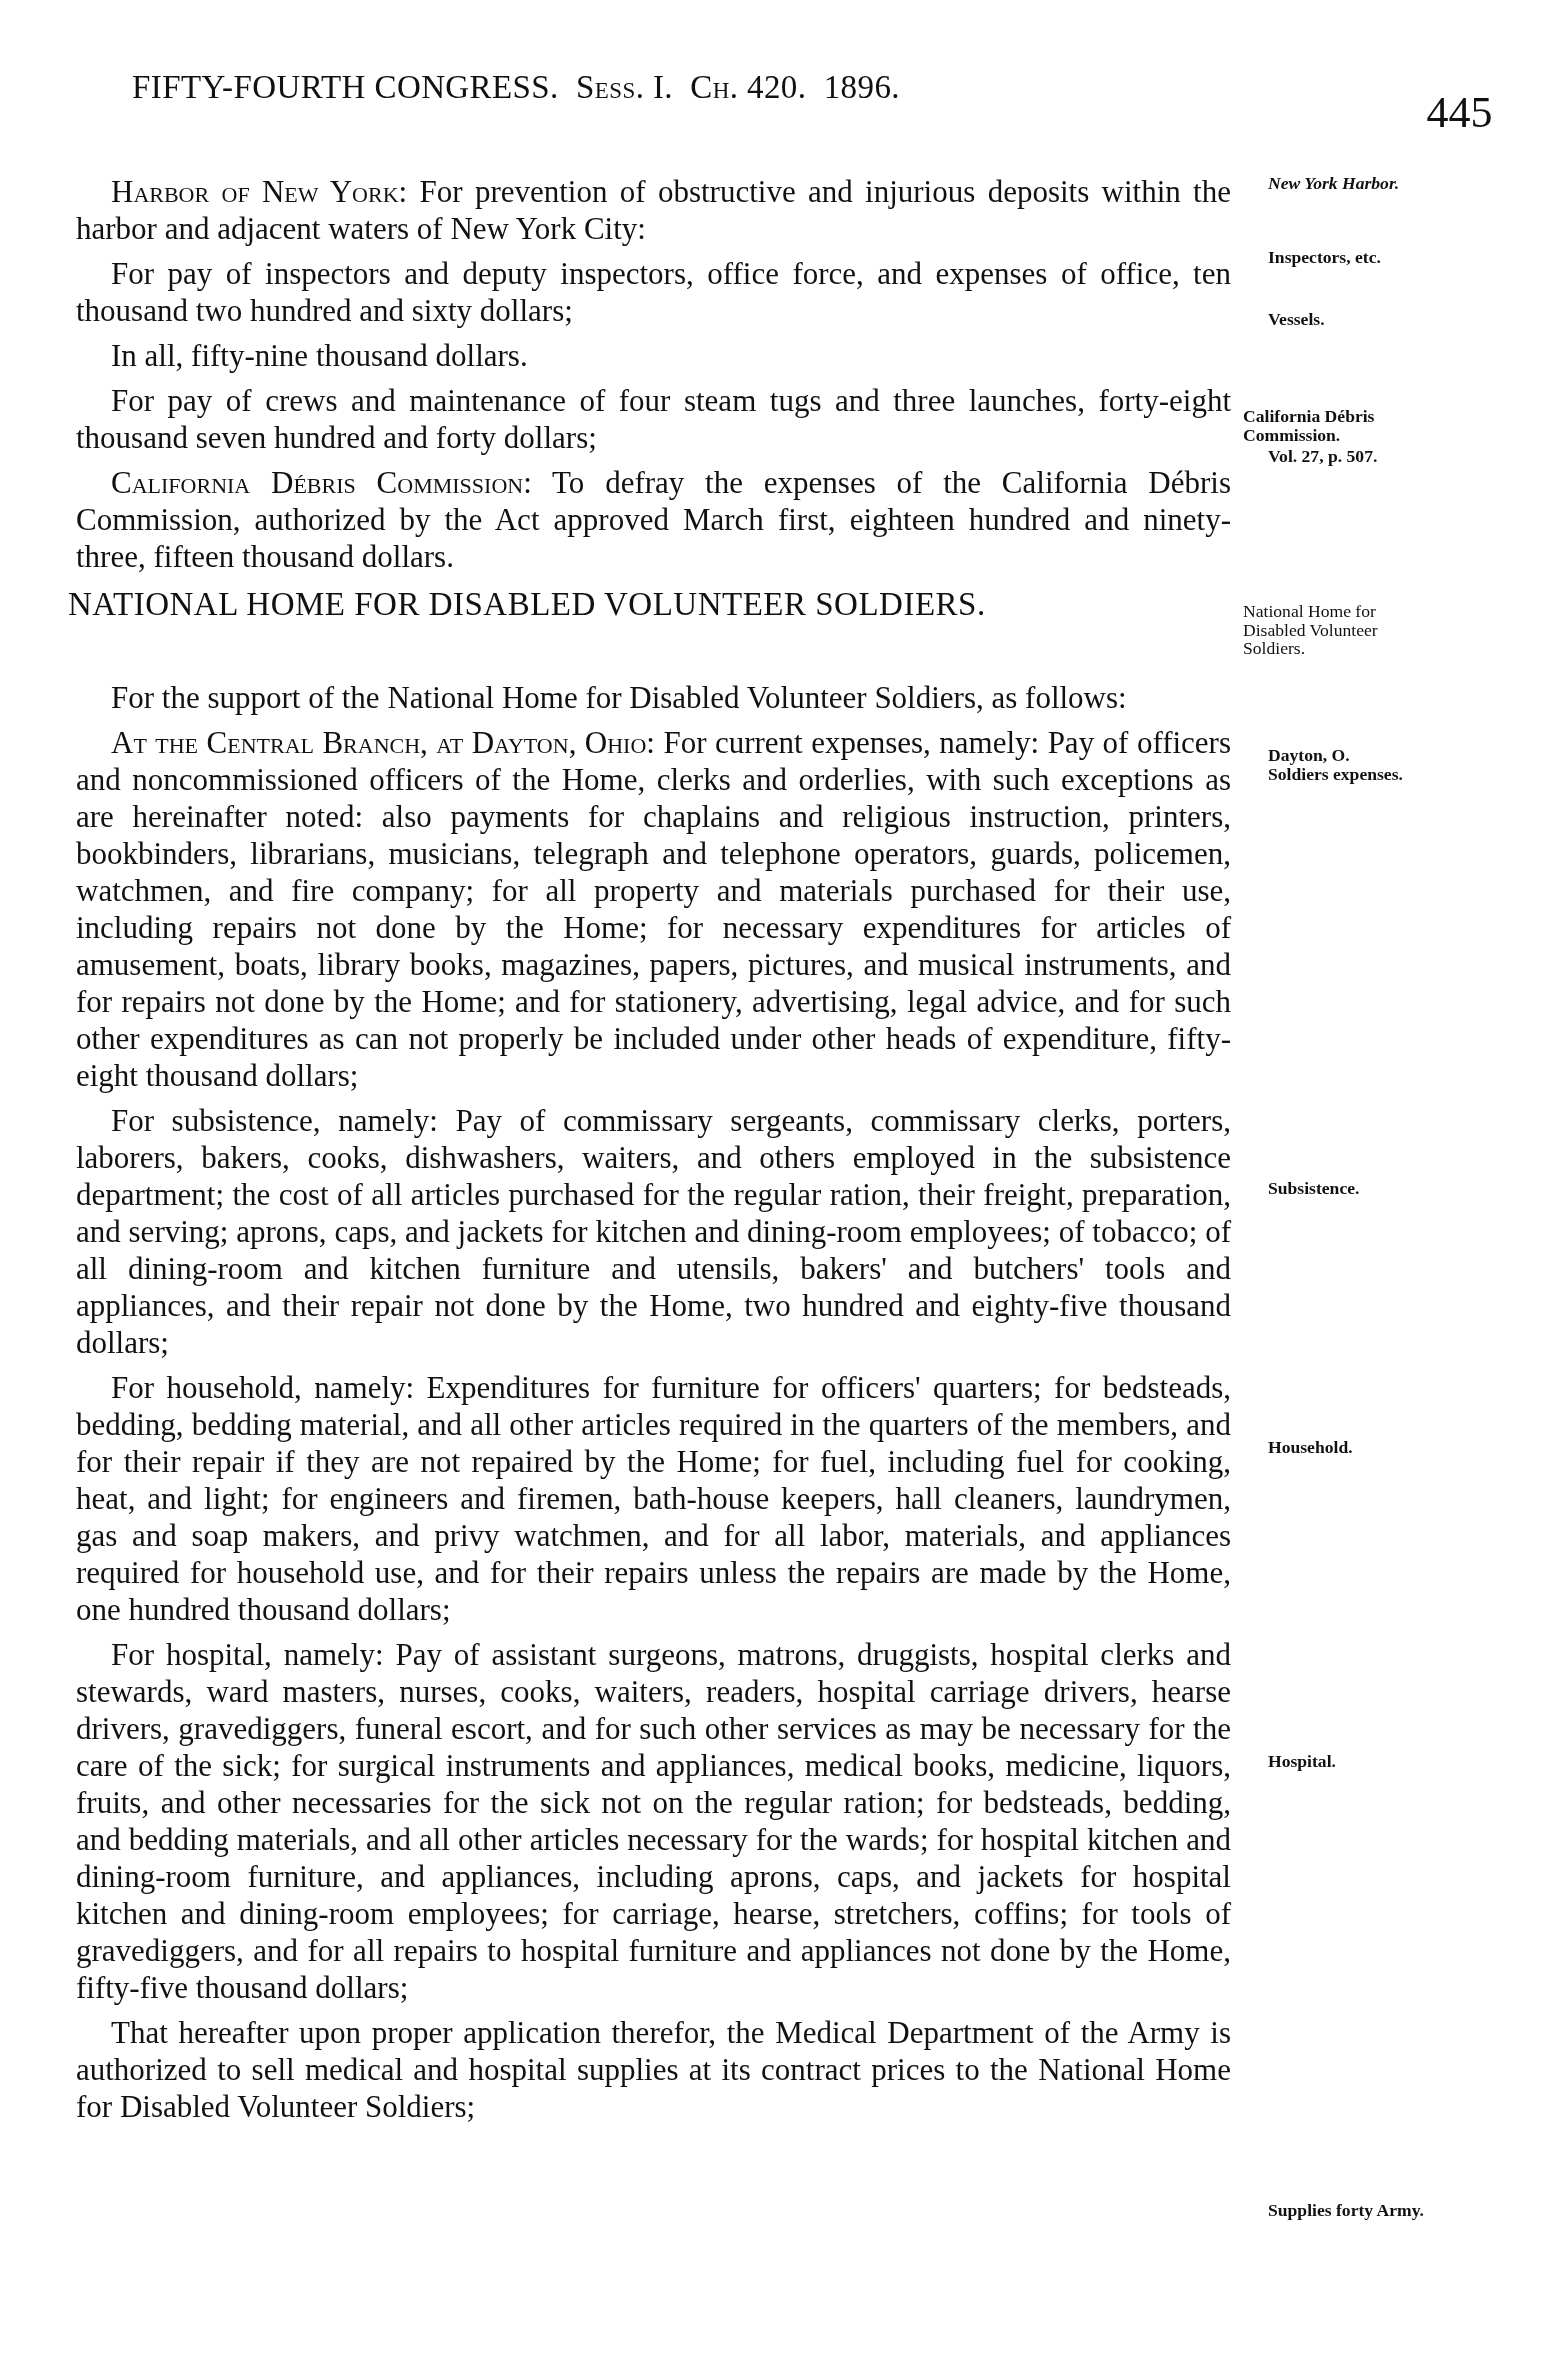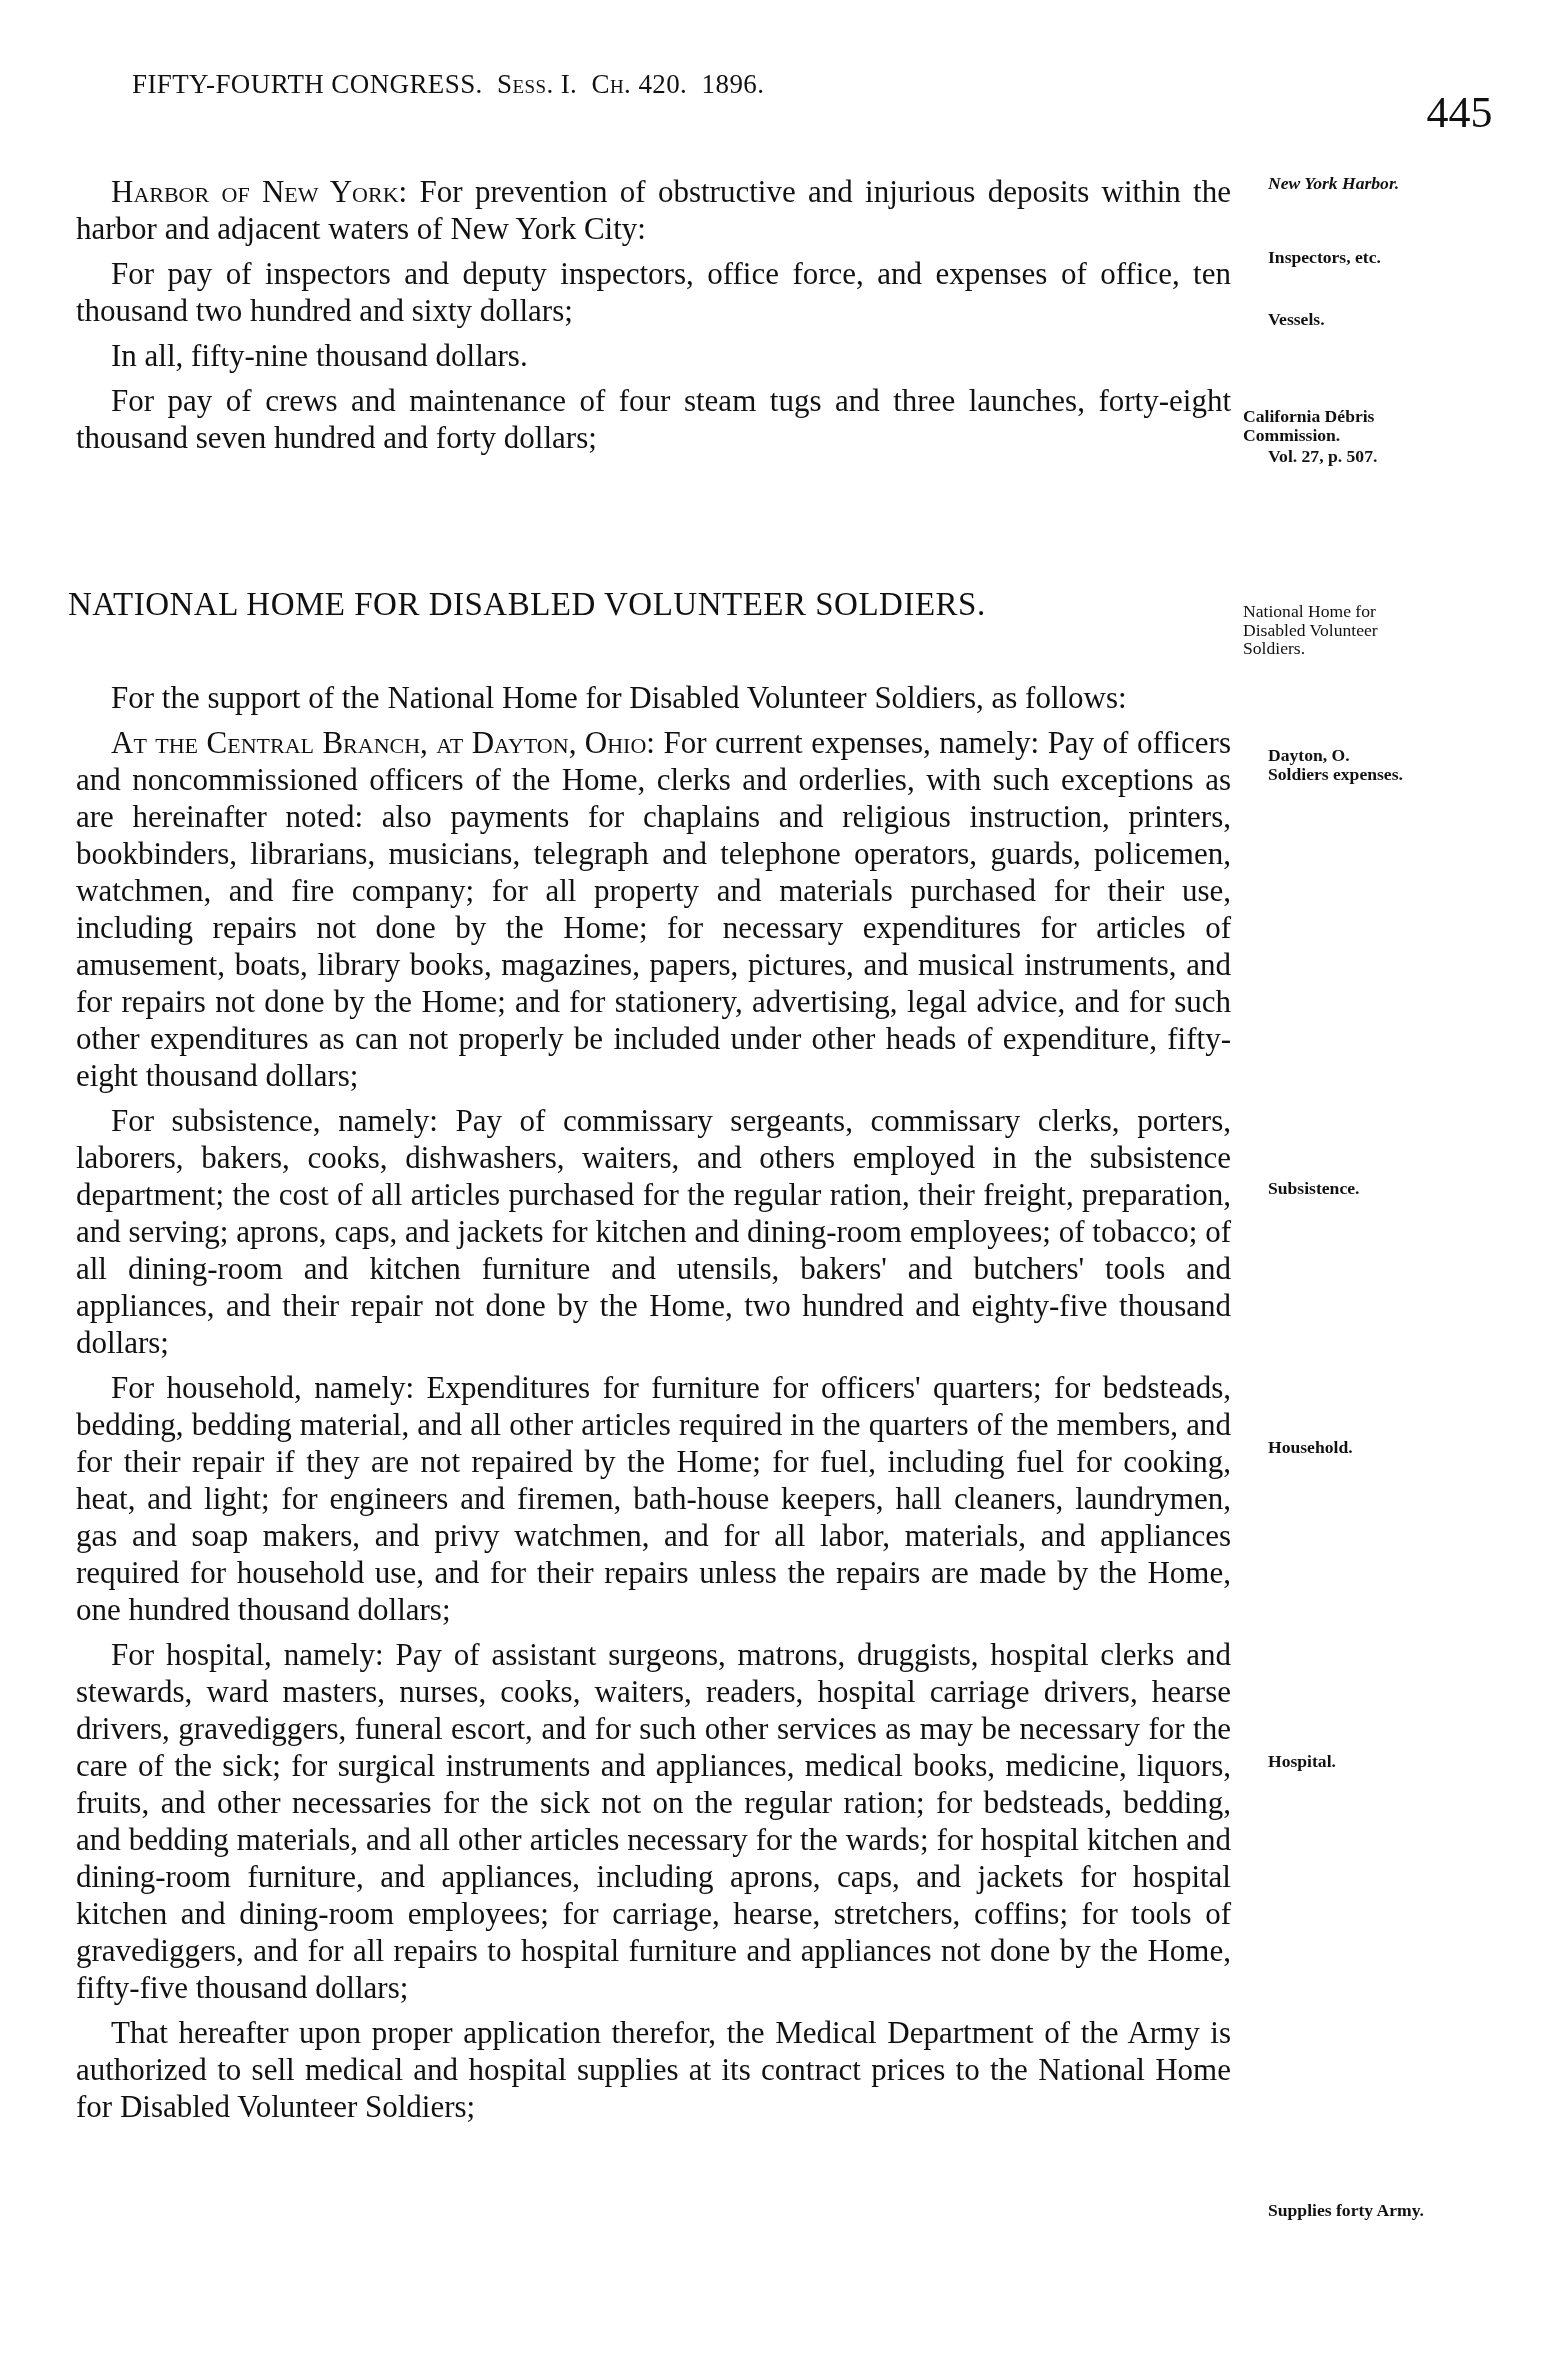--- a/index.html
+++ b/index.html
@@ -1,21 +1,21 @@
 <!DOCTYPE html>
 <html style="font-size:14px"><head>
 <meta charset="utf-8">
 <style>
   html, body { margin: 0; padding: 0; background: #ffffff; }
   body {
     width: 1545px; height: 2377px; position: relative; overflow: hidden;
     font-family: "Liberation Serif", "DejaVu Serif", serif; color: #111;
   }
   .header { position: absolute; top: 69px; left: 132px; width: 1356px; height: 53px; }
-  .header .running { position: absolute; left: 0; top: 0; font-size: 27px; letter-spacing: 0.4px; }
+  .header .running { position: absolute; left: 0; top: 0; font-size: 33px; letter-spacing: 0.4px; }
   .header .page-num { position: absolute; right: -4.4px; top: -1.8px; font-size: 44px; font-weight: normal; margin-top: 20px; }
   .sc { font-variant: small-caps; }
   .col { position: absolute; left: 68px; width: 1171px; font-size: 31px; line-height: 37px; text-align: justify; }
   .col p { margin: 8px; text-indent: 35px; }
   .margin-note { position: absolute; left: 1268px; font-size: 17.6px; font-weight: bold; line-height: 18.5px; width: 264px; white-space: pre-line; }
   .title { position: absolute; left: 68px; top: 586px; font-size: 33px; letter-spacing: 0.5px; white-space: nowrap; }
 </style>
 </head>
 <body>
 
@@ -27,20 +27,21 @@
     <span>1896.</span>
   </div>
   <div class="page-num">445</div>
 </div>
 
 <div class="col" style="top:165px;">
   <p><span class="sc">Harbor of New York:</span><span> For prevention of obstructive and injurious deposits within the harbor and adjacent waters of New York City:</span></p>
   <p>For pay of inspectors and deputy inspectors, office force, and expenses of office, ten thousand two hundred and sixty dollars;</p>
   <p>In all, fifty-nine thousand dollars.</p>
   <p>For pay of crews and maintenance of four steam tugs and three launches, forty-eight thousand seven hundred and forty dollars;</p>
+  <p><span class="sc">California Débris Commission:</span><span> To defray the expenses of the California Débris Commission, authorized by the Act approved March first, eighteen hundred and ninety-three, fifteen thousand dollars.</span></p>
 </div>
 
 <div class="title">NATIONAL HOME FOR DISABLED VOLUNTEER SOLDIERS.</div>
 
 <div class="col" style="top:671px;">
   <p>For the support of the National Home for Disabled Volunteer Soldiers, as follows:</p>
   <p><span class="sc">At the Central Branch, at Dayton, Ohio:</span><span> For current expenses, namely: Pay of officers and noncommissioned officers of the Home, clerks and orderlies, with such exceptions as are hereinafter noted: also payments for chaplains and religious instruction, printers, bookbinders, librarians, musicians, telegraph and telephone operators, guards, policemen, watchmen, and fire company; for all property and materials purchased for their use, including repairs not done by the Home; for necessary expenditures for articles of amusement, boats, library books, magazines, papers, pictures, and musical instruments, and for repairs not done by the Home; and for stationery, advertising, legal advice, and for such other expenditures as can not properly be included under other heads of expenditure, fifty-eight thousand dollars;</span></p>
   <p>For subsistence, namely: Pay of commissary sergeants, commissary clerks, porters, laborers, bakers, cooks, dishwashers, waiters, and others employed in the subsistence department; the cost of all articles purchased for the regular ration, their freight, preparation, and serving; aprons, caps, and jackets for kitchen and dining-room employees; of tobacco; of all dining-room and kitchen furniture and utensils, bakers' and butchers' tools and appliances, and their repair not done by the Home, two hundred and eighty-five thousand dollars;</p>
   <p>For household, namely: Expenditures for furniture for officers' quarters; for bedsteads, bedding, bedding material, and all other articles required in the quarters of the members, and for their repair if they are not repaired by the Home; for fuel, including fuel for cooking, heat, and light; for engineers and firemen, bath-house keepers, hall cleaners, laundrymen, gas and soap makers, and privy watchmen, and for all labor, materials, and appliances required for household use, and for their repairs unless the repairs are made by the Home, one hundred thousand dollars;</p>
   <p>For hospital, namely: Pay of assistant surgeons, matrons, druggists, hospital clerks and stewards, ward masters, nurses, cooks, waiters, readers, hospital carriage drivers, hearse drivers, gravediggers, funeral escort, and for such other services as may be necessary for the care of the sick; for surgical instruments and appliances, medical books, medicine, liquors, fruits, and other necessaries for the sick not on the regular ration; for bedsteads, bedding, and bedding materials, and all other articles necessary for the wards; for hospital kitchen and dining-room furniture, and appliances, including aprons, caps, and jackets for hospital kitchen and dining-room employees; for carriage, hearse, stretchers, coffins; for tools of gravediggers, and for all repairs to hospital furniture and appliances not done by the Home, fifty-five thousand dollars;</p>

